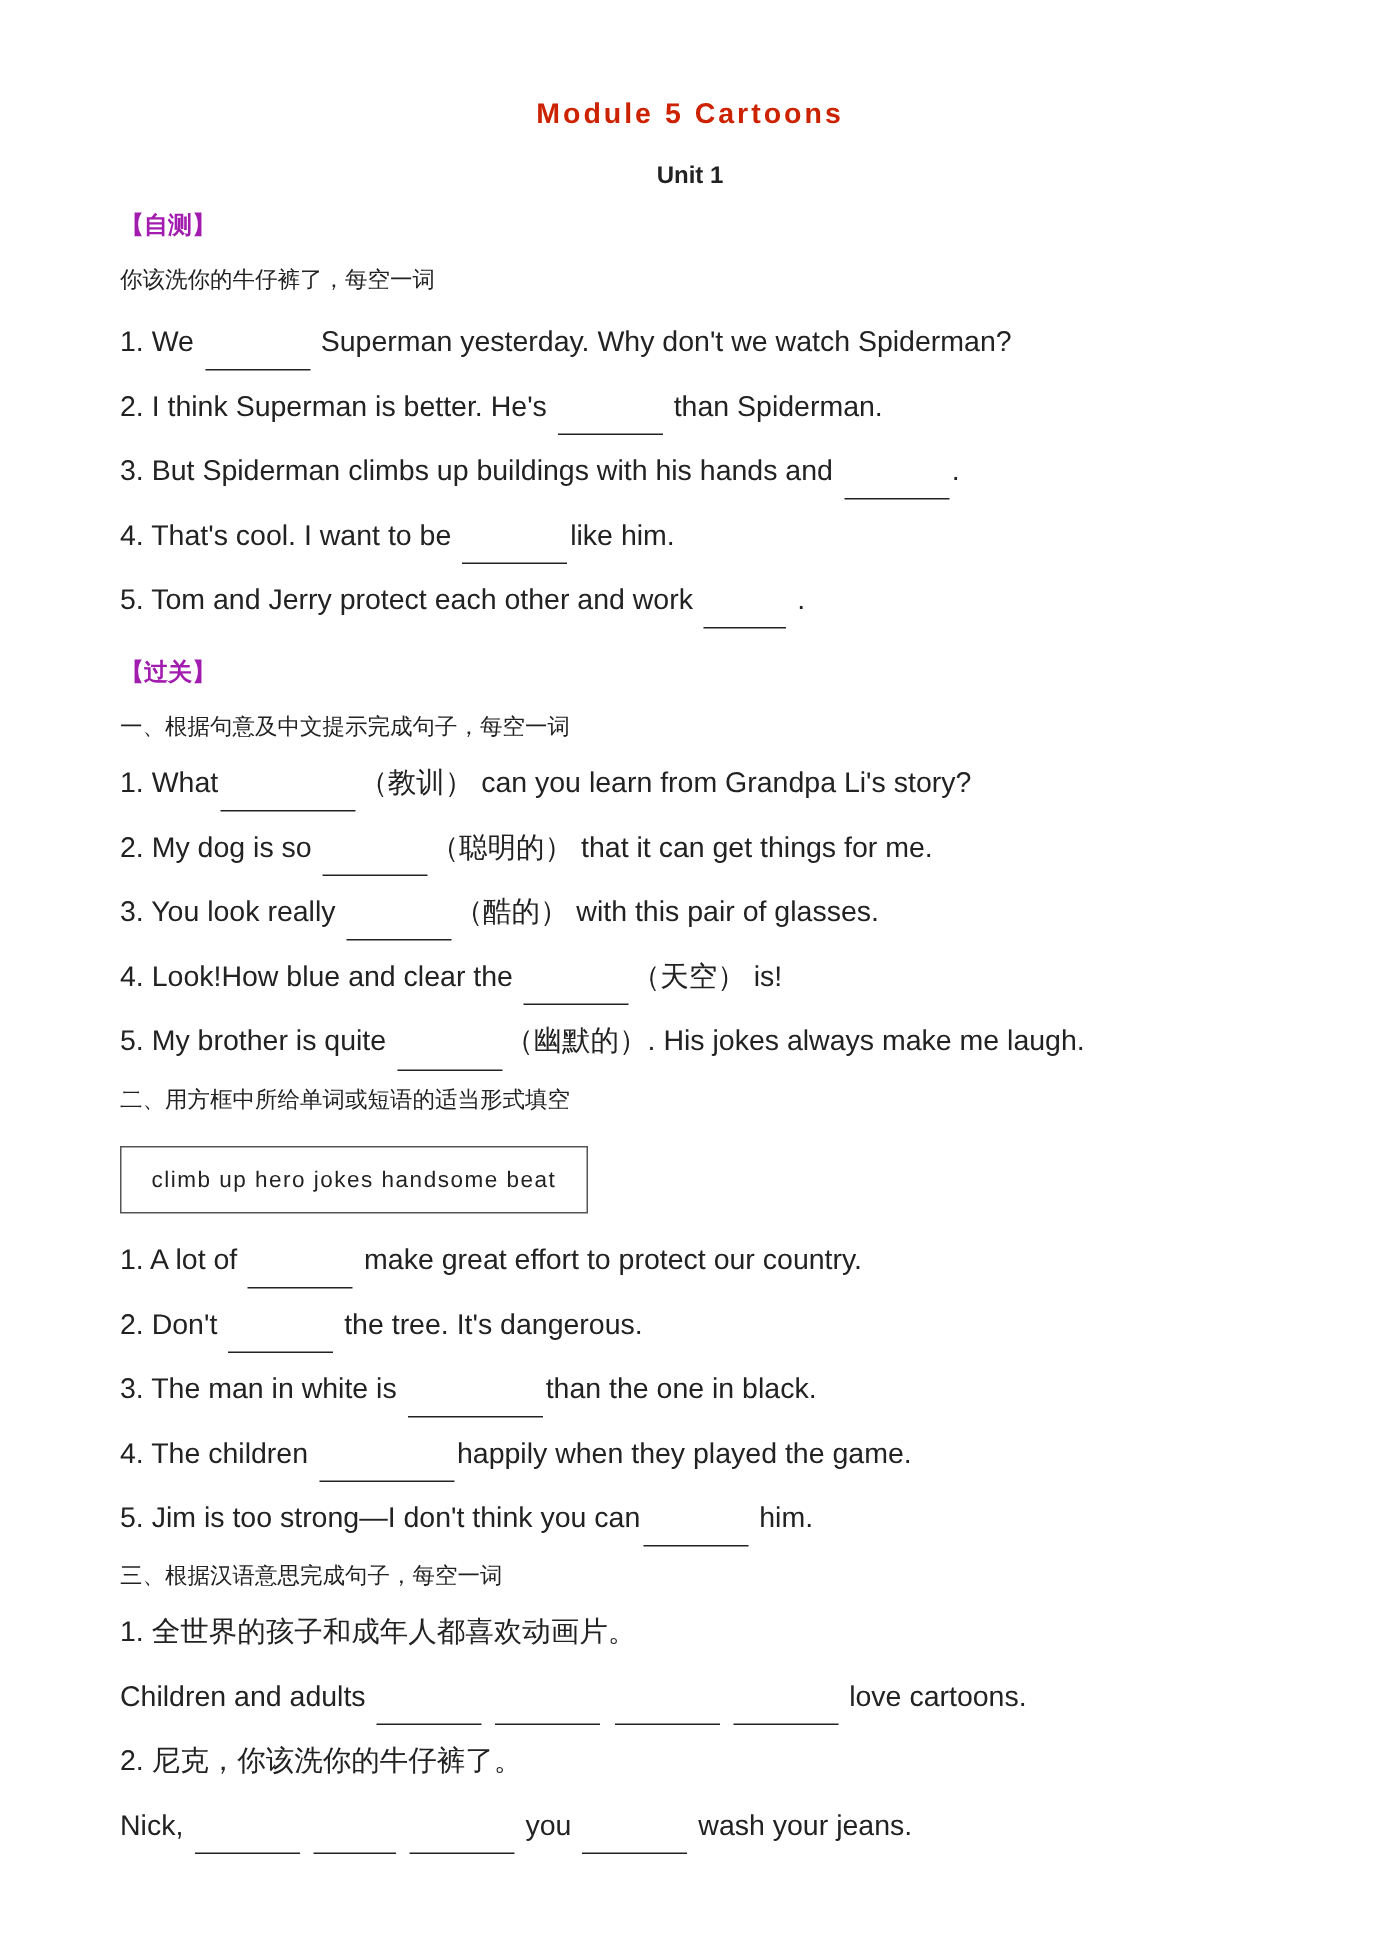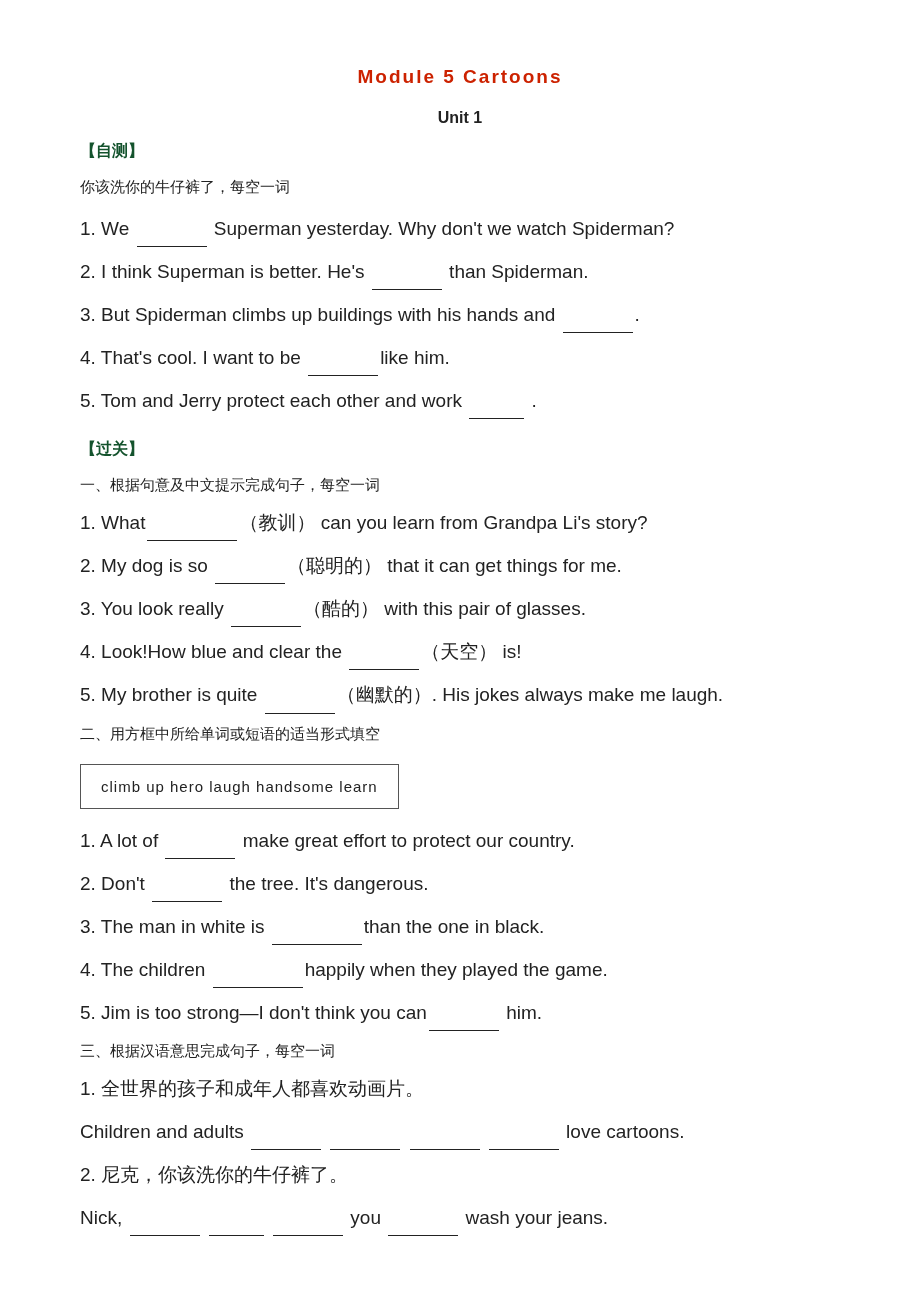--- a/index.html
+++ b/index.html
@@ -35,21 +35,21 @@
       font-weight: bold;
       font-family: Arial, sans-serif;
       color: #222;
     }
 
     .section-heading {
       font-size: 16px;
       font-weight: bold;
       margin-bottom: 8px;
       margin-top: 4px;
-      color: #14532d;
+      color: #a21caf;
     }
 
     .instruction {
       font-size: 15px;
       margin-bottom: 10px;
       color: #222;
     }
 
     .question-item {
       font-size: 19px;
@@ -148,21 +148,21 @@
   <div class="question-item">
     4. Look!How blue and clear the <span class="blank"></span>（天空） is!
   </div>
   <div class="question-item">
     5. My brother is quite <span class="blank"></span>（幽默的）. His jokes always make me laugh.
   </div>
 
   
   <div class="sub-section">二、用方框中所给单词或短语的适当形式填空</div>
 
-  <div class="word-box">climb up   hero   laugh   handsome   learn</div>
+  <div class="word-box">climb up   hero   jokes   handsome   beat</div>
 
   <div class="question-item">
     1. A lot of <span class="blank"></span> make great effort to protect our country.
   </div>
   <div class="question-item">
     2. Don't <span class="blank"></span> the tree. It's dangerous.
   </div>
   <div class="question-item">
     3. The man in white is <span class="blank blank-long"></span>than the one in black.
   </div>

